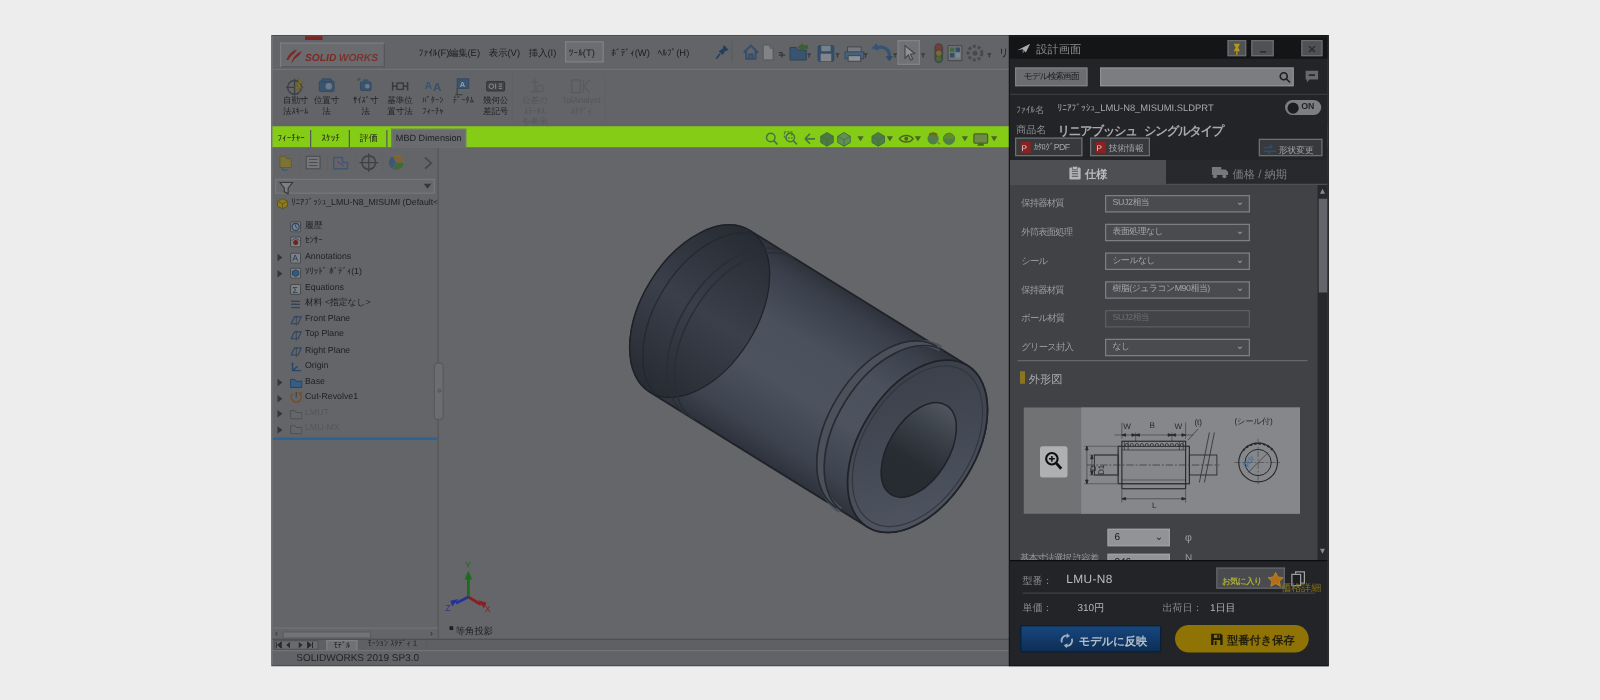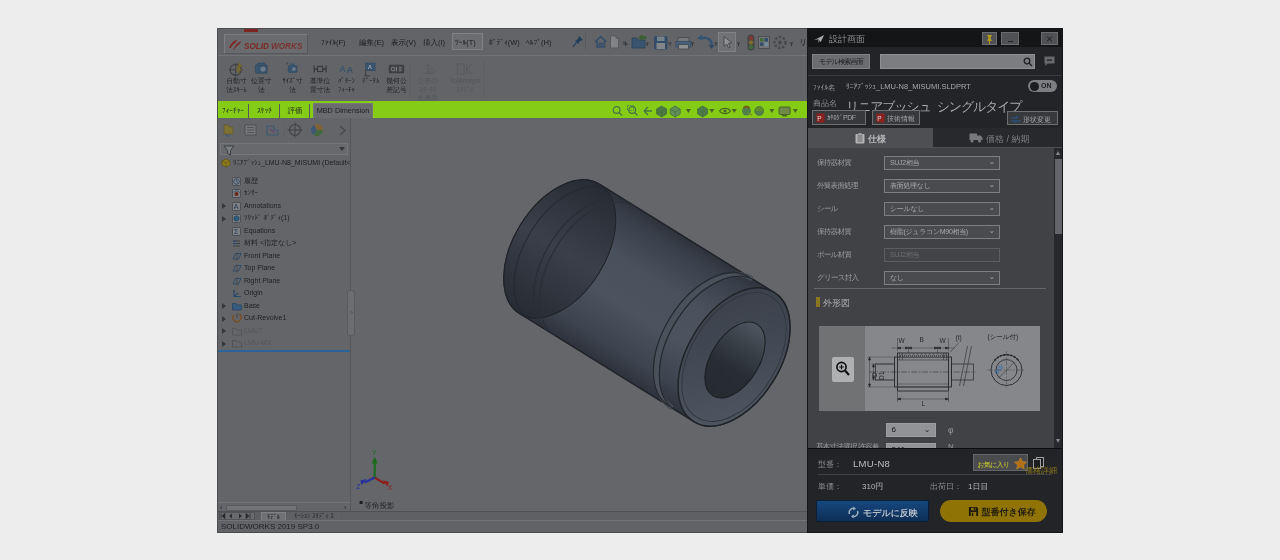--- a/index.html
+++ b/index.html
@@ -37,21 +37,21 @@
     <div class="abs" id="titlebar">
       <div class="abs" style="left:26px;top:0;width:14px;height:3px;background:#7c2521;"></div>
       <div class="abs" id="logobox">
         <svg width="82" height="18" viewBox="0 0 82 18" style="left:0;top:0">
           <path d="M4 13 C6 8 9 5.5 12.5 4.5 L10.5 7.5 C8 9.5 6.5 11 5.8 13 Z" fill="#7e2823"></path>
           <path d="M8 15 C10 10 13 7 16.5 6 L14.5 9 C12 11 9.5 13 8.8 15 Z" fill="#7e2823"></path>
           <text x="19" y="14" font-size="8.2" font-weight="bold" font-style="italic" fill="#7e2823" font-family="Liberation Sans">SOLID</text>
           <text x="46" y="14" font-size="8.2" font-weight="bold" font-style="italic" fill="#7a332e" font-family="Liberation Sans">WORKS</text>
         </svg>
       </div>
-      <div class="t menu" style="left:103px;">ﾌｧｲﾙ(F)</div>
+      <div class="t menu" style="left:117px;">ﾌｧｲﾙ(F)</div>
       <div class="t menu" style="left:141px;">編集(E)</div>
       <div class="t menu" style="left:173px;">表示(V)</div>
       <div class="t menu" style="left:205px;">挿入(I)</div>
       <div class="abs" style="left:234px;top:4px;width:31px;height:17px;border:1px solid #7f8184;background:#6b6d70;"></div>
       <div class="t menu" style="left:237px;">ﾂｰﾙ(T)</div>
       <div class="t menu" style="left:271px;">ﾎﾞﾃﾞｨ(W)</div>
       <div class="t menu" style="left:308px;">ﾍﾙﾌﾟ(H)</div>
 
       <svg class="qicon" width="12" height="13" viewBox="0 0 12 13" style="left:354px;top:6px;">
         <path d="M7 1 L11 5 L8 6 L6 9 L3 6 L6 4 Z" fill="#233f5c"></path>
@@ -374,21 +374,21 @@
         <g fill="#292b2d">
             <path d="M1 0.5 L1 5.5 M5 0.5 L2 3 L5 5.5 Z" stroke="#292b2d" stroke-width="0.8" fill="#292b2d"></path>
         <path d="M12 0.5 L9 3 L12 5.5 Z"></path>
             <path d="M19 0.5 L22 3 L19 5.5 Z"></path>
             <path d="M26 0.5 L29 3 L26 5.5 Z M30 0.5 L30 5.5" stroke="#292b2d" stroke-width="0.8"></path>
           </g>
       </svg>
       <div class="abs" style="left:43px;top:0;width:25px;height:8px;background:#6f7174;border:1px solid #7f8184;border-bottom:none;font-size:6.5px;color:#1b1d1f;text-align:center;line-height:8px;">ﾓﾃﾞﾙ</div>
       <div class="abs" style="left:69px;top:0;width:55px;height:8px;border-right:1px solid #5a5c5e;font-size:6.5px;color:#26282a;text-align:center;line-height:8px;">ﾓｰｼｮﾝ ｽﾀﾃﾞｨ 1</div>
     </div>
-    <div class="abs" id="statusbar"><span style="padding-left:3px;">SOLIDWORKS 2019 SP3.0</span></div>
+    <div class="abs" id="statusbar"><span style="padding-left:19px;">SOLIDWORKS 2019 SP3.0</span></div>
     <svg class="abs" width="200" height="14" viewBox="0 0 200 14" style="left:392px;top:75px;opacity:0.62;">
       <g stroke="#233f5c" fill="none" stroke-width="1.2">
         <circle cx="6.6" cy="6" r="3.4"></circle>
           <path d="M9 8.5 L12 11.5"></path>
         <circle cx="22.2" cy="6" r="3.4"></circle>
           <path d="M24.6 8.5 L27.6 11.5"></path>
           <rect x="17.5" y="1.5" width="6" height="5" stroke-dasharray="1.5 1" stroke-width="0.9"></rect>
         <path d="M34 7 L42 7 M34 7 L38 3 M34 7 L38 11" stroke-width="1.4"></path>
       </g>
       <g transform="translate(51.6,7)">
@@ -459,21 +459,21 @@
         <rect x="4" y="4.4" width="5" height="1.4" fill="#26272a"></rect>
       </svg>
     <div class="abs" style="left:0;top:46px;width:254px;height:1px;background:#3a3b3d;"></div>
     <div class="t" style="left:5px;top:54px;font-size:7.5px;color:#8f9093;">ﾌｧｲﾙ名</div>
     <div class="t" style="left:38px;top:53px;font-size:7.5px;color:#a8a9ab;">ﾘﾆｱﾌﾞｯｼｭ_LMU-N8_MISUMI.SLDPRT</div>
     <div class="abs" style="left:220px;top:51px;width:29px;height:12px;background:#7c7e81;border-radius:6px;">
       <div class="abs" style="left:1.5px;top:1.5px;width:9px;height:9px;border-radius:50%;background:#1c1d1f;"></div>
       <div class="t" style="left:13px;top:2px;font-size:7px;font-weight:bold;color:#1f2022;">ON</div>
     </div>
     <div class="t" style="left:5px;top:69px;font-size:8px;color:#8f9093;">商品名</div>
-    <div class="t" style="left:38px;top:69px;font-size:13px;font-weight:normal;color:#a8a9ab;letter-spacing:-1.2px;">リニアブッシュ<span style="display:inline-block;width:6px;"></span>シングルタイプ</div>
+    <div class="t" style="left:38px;top:69px;font-size:10px;font-weight:bold;color:#a8a9ab;letter-spacing:-1.2px;">リニアブッシュ<span style="display:inline-block;width:6px;"></span>シングルタイプ</div>
     <div class="abs pbt" style="left:4px;top:81px;width:54px;height:15px;">
       <svg width="9" height="10" viewBox="0 0 9 10" style="left:3px;top:2px;">
           <rect x="0.5" y="0.5" width="8" height="9" fill="#8c2220"></rect>
           <text x="1.2" y="7.5" font-size="6.5" fill="#d8d9db" font-family="Liberation Sans">P</text>
         </svg>
       <span style="position:absolute;left:14px;top:3px;font-size:7px;color:#a3a4a6;letter-spacing:-0.4px;">ｶﾀﾛｸﾞPDF</span>
     </div>
     <div class="abs pbt" style="left:64px;top:81px;width:48px;height:15px;">
       <svg width="9" height="10" viewBox="0 0 9 10" style="left:3px;top:2px;">
           <rect x="0.5" y="0.5" width="8" height="9" fill="#8c2220"></rect>

